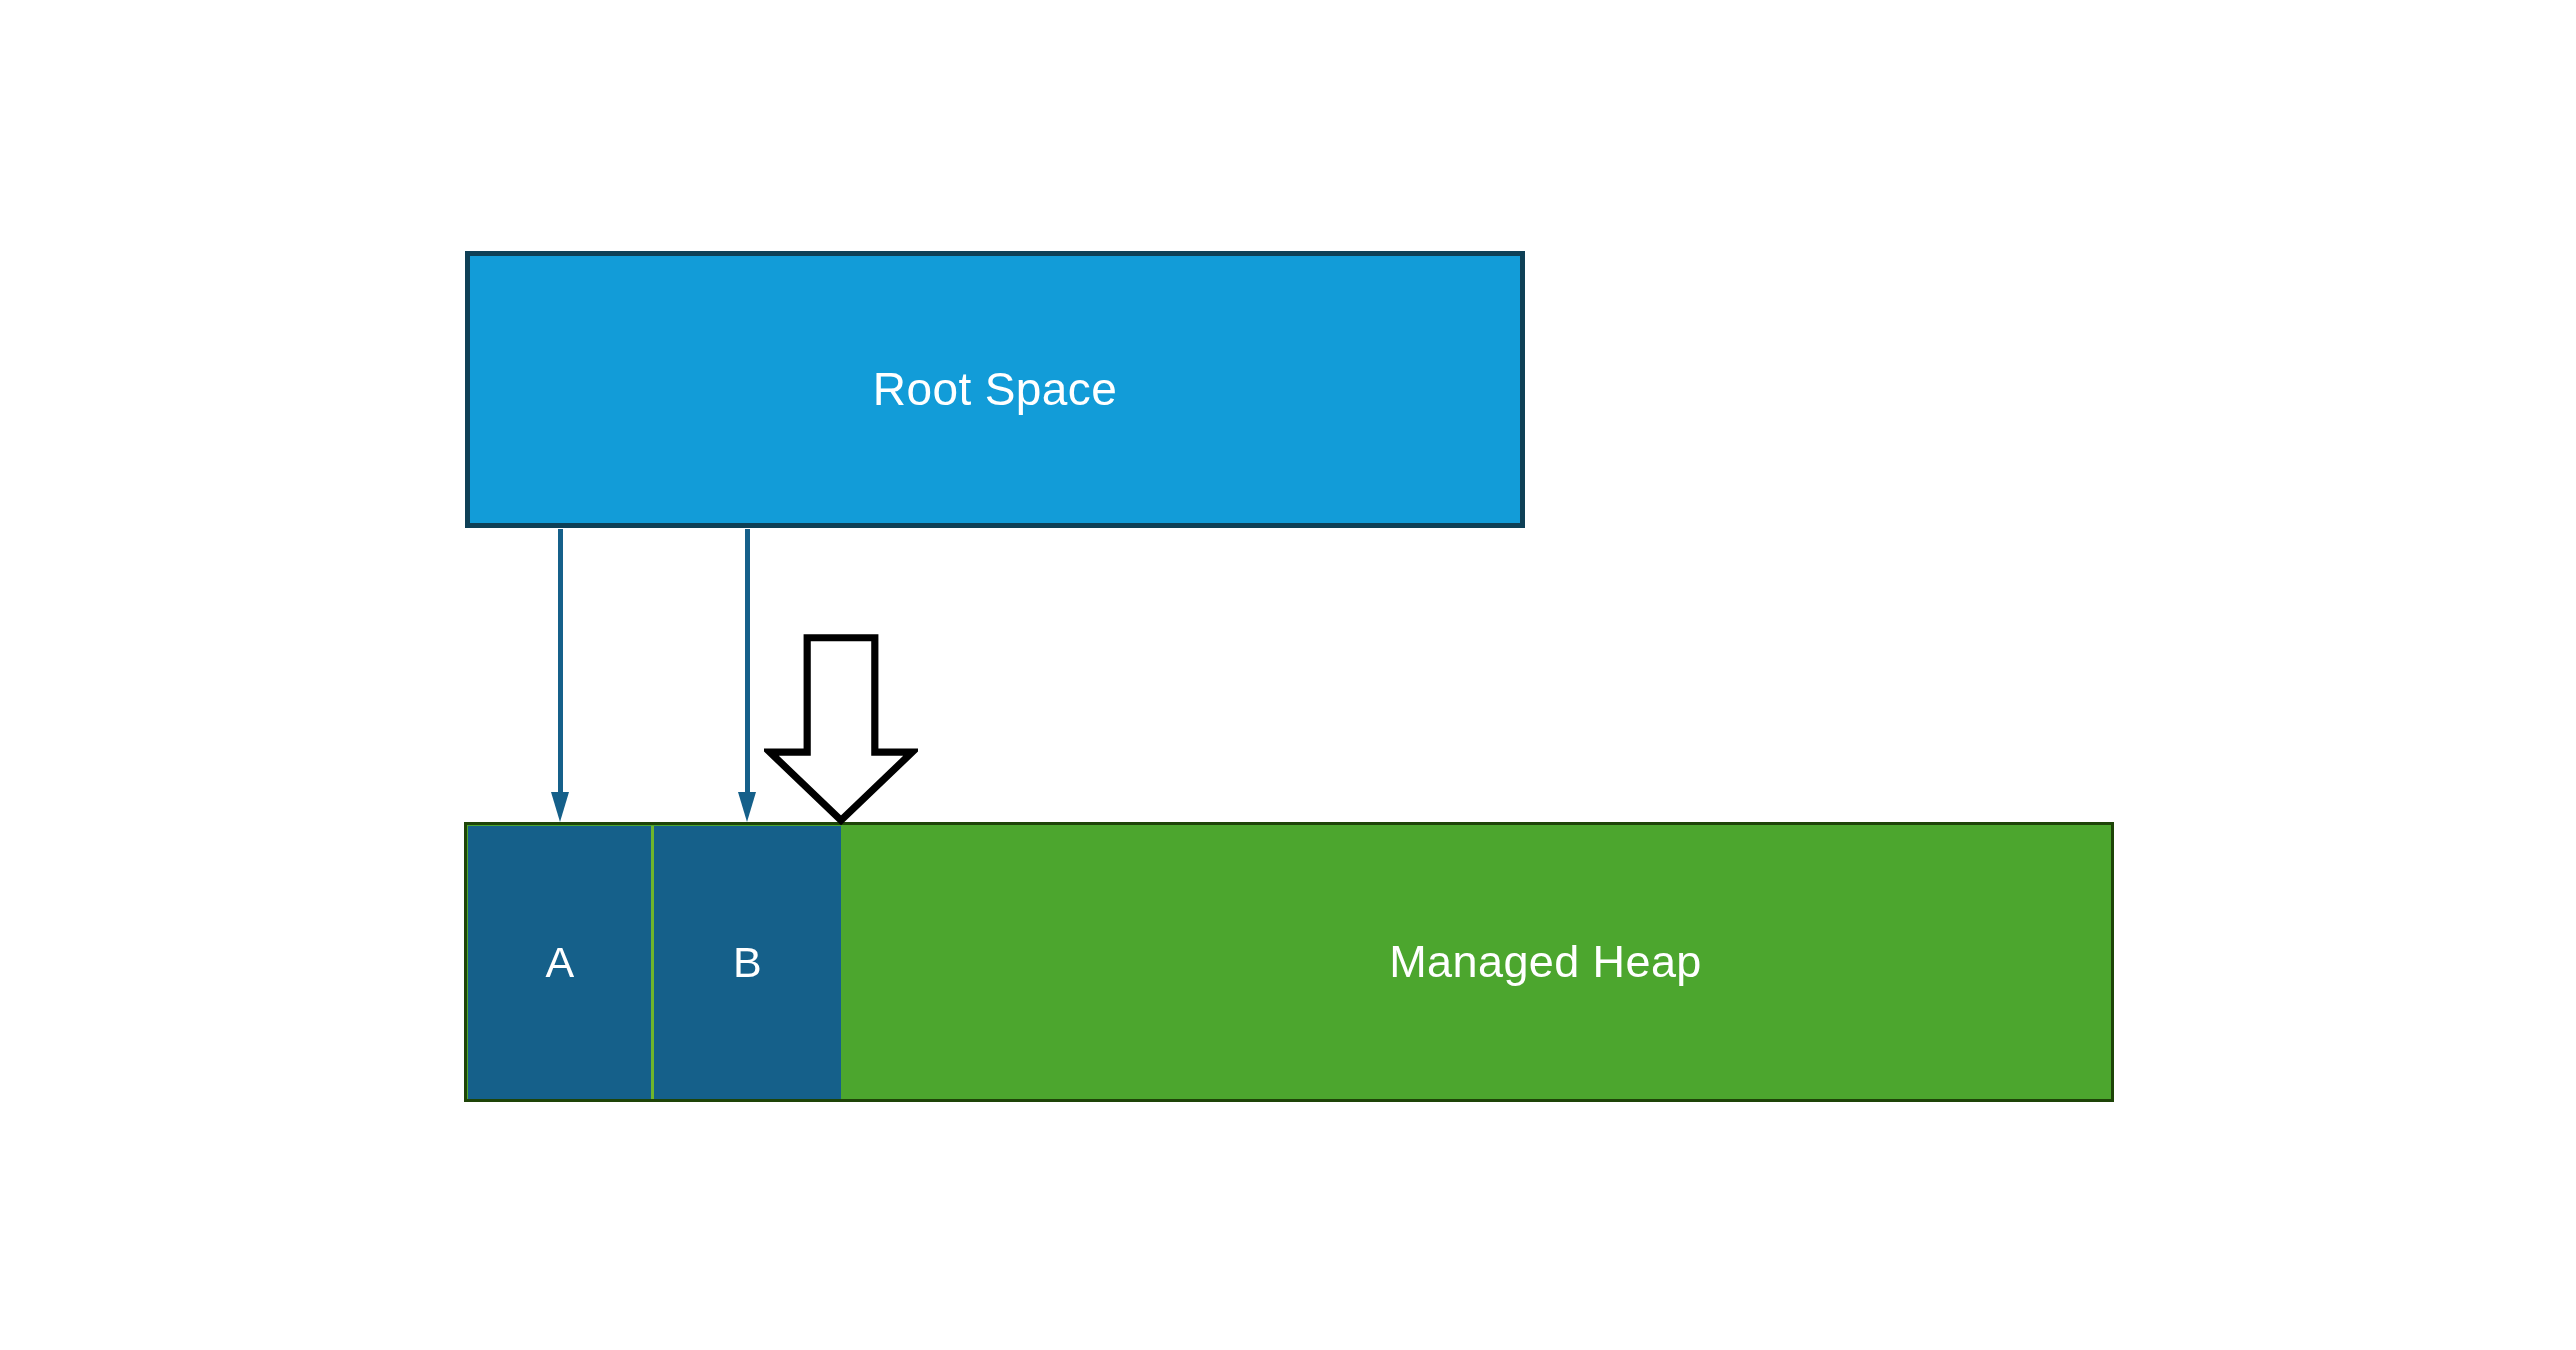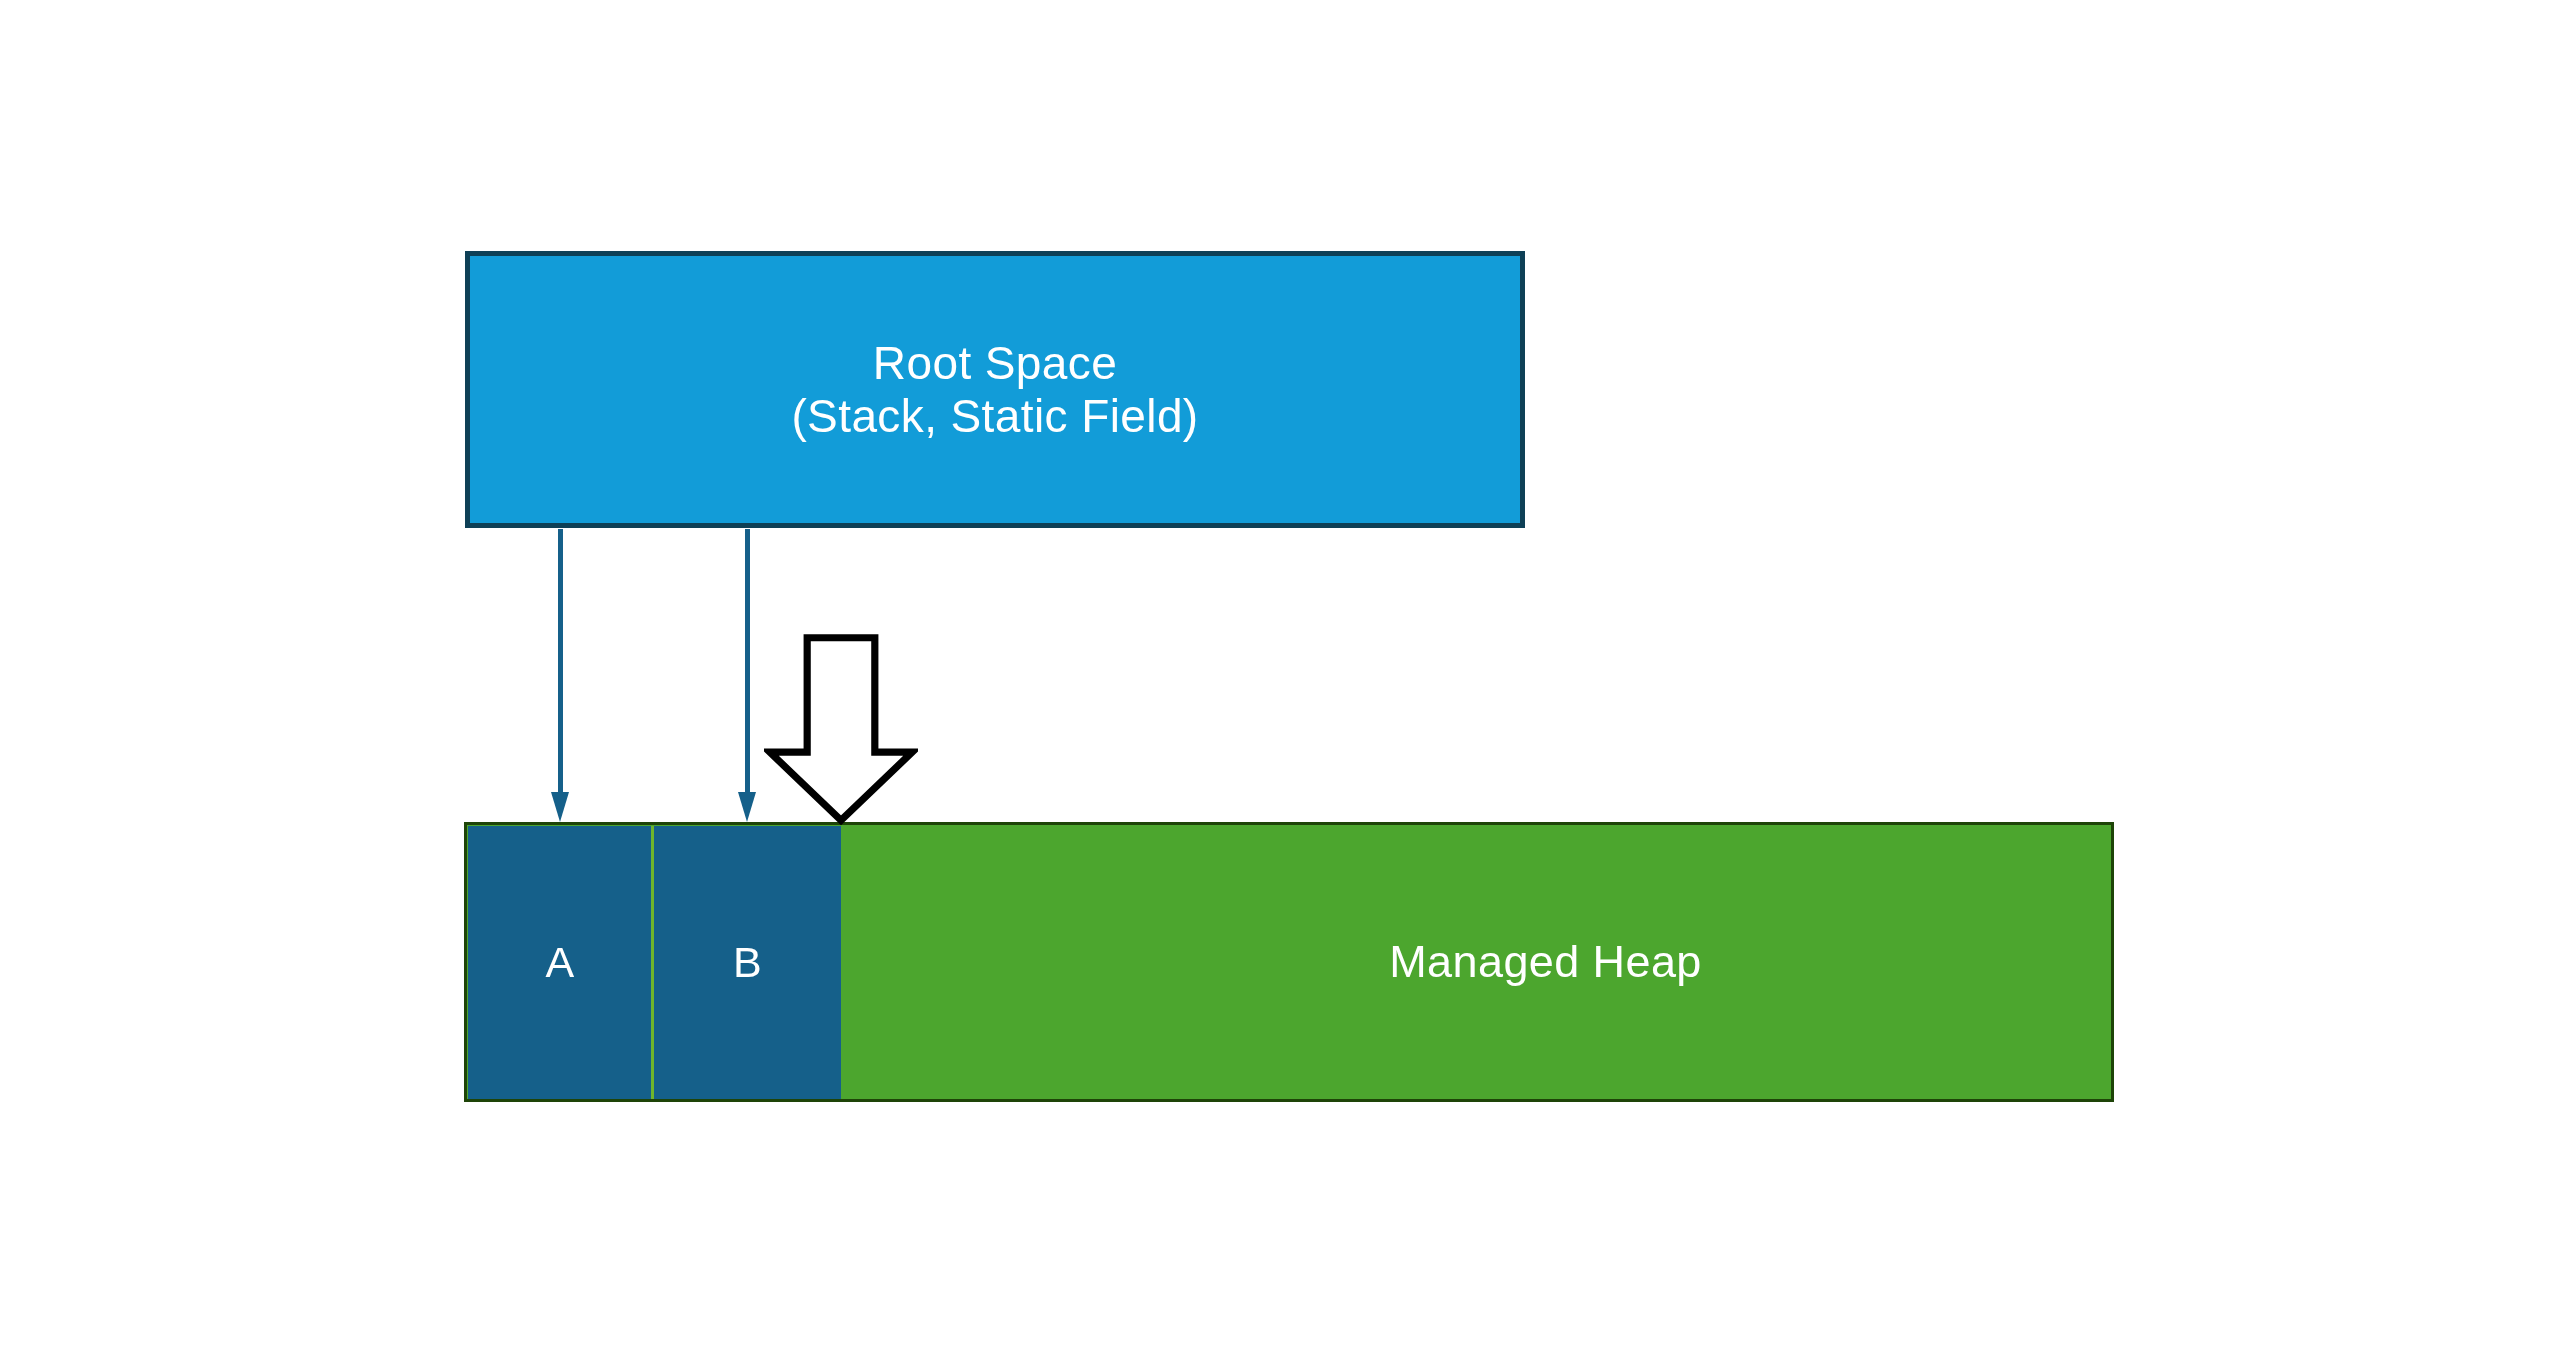--- a/index.html
+++ b/index.html
@@ -128,21 +128,20 @@
   }
   .block-arrow svg { display: block; width: 100%; height: 100%; }
 </style>
 </head>
 <body>
 
 <div id="canvas">
 
   <div class="root-space">
     <div class="label-line">Root Space</div>
-    <div class="label-line">(Stack, Static Field)</div>
   </div>
 
   <div class="ref-arrow r1">
     <div class="shaft"></div>
     <div class="head"></div>
   </div>
 
   <div class="ref-arrow r2">
     <div class="shaft"></div>
     <div class="head"></div>

